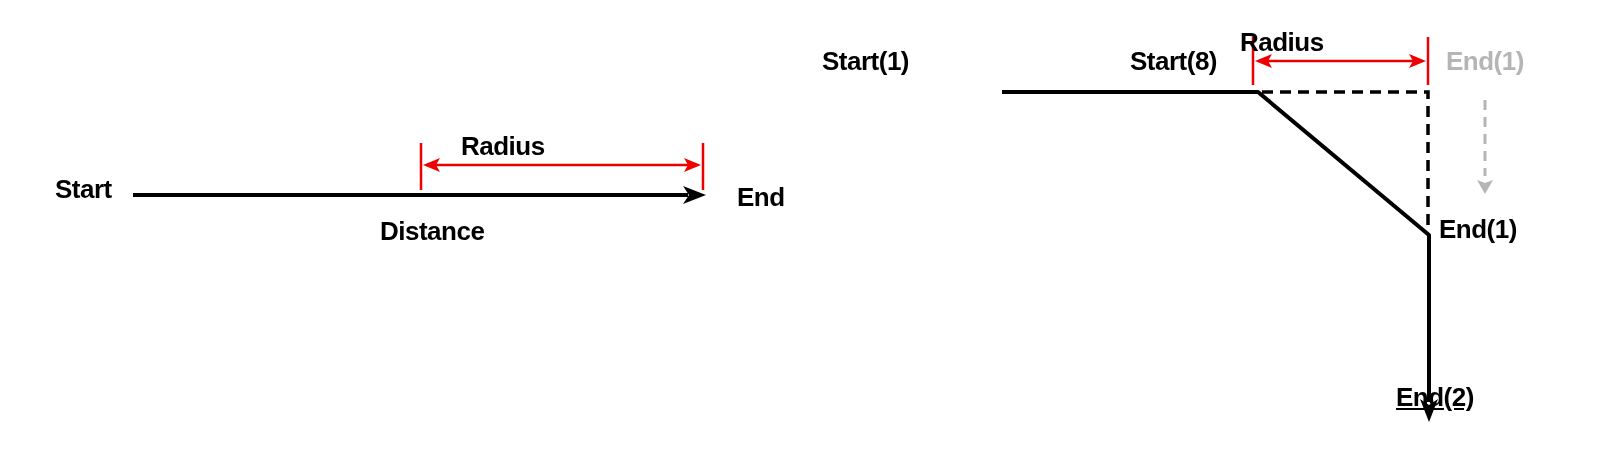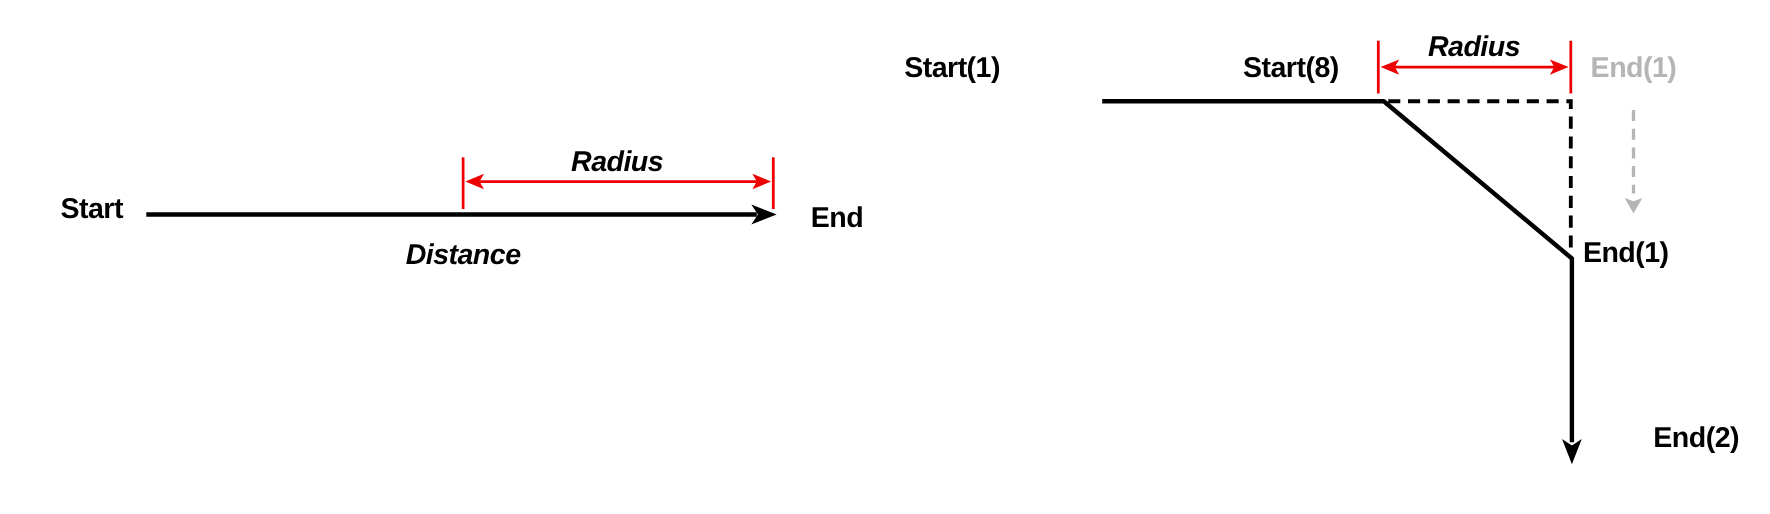--- a/index.html
+++ b/index.html
@@ -25,38 +25,36 @@
   .lbl {
     position: absolute;
     font-size: 26px;
     font-weight: 700;
     color: #000000;
     line-height: 30px;
     white-space: nowrap;
     letter-spacing: -0.5px;
   }
   .lbl.centered {
-    text-align: center;
-    font-style: italic;
   }
   .lbl.ghost {
     color: #b5b5b5;
   }
   
   #start-label        { left: 55px;   top: 174px; }
   #end-label          { left: 718px;  top: 182px; margin-left: 19px; }
-  #distance-label     { left: 358px;  top: 216px; width: 126px; }
+  #distance-label     { left: 380px;  top: 216px; width: 126px; }
   #radius-label-left  { left: 461px;  top: 131px; width: 200px; }
   
   #start1-label       { left: 822px;  top: 46px; }
   #start2-label       { left: 1130px; top: 46px; }
   #end1-ghost-label   { left: 1446px; top: 46px; }
   #radius-label-right { left: 1240px; top: 27px; width: 200px; }
   #end1-label         { left: 1439px; top: 214px; }
-  #end2-label         { left: 1503px; top: 382px; }
+  #end2-label         { left: 1396px; top: 382px; text-decoration: underline; }
 </style>
 </head>
 <body>
 
 <div id="canvas">
 
   <svg id="diagram-svg" viewBox="0 0 1609 467" xmlns="http://www.w3.org/2000/svg">
 
     <g>
 

